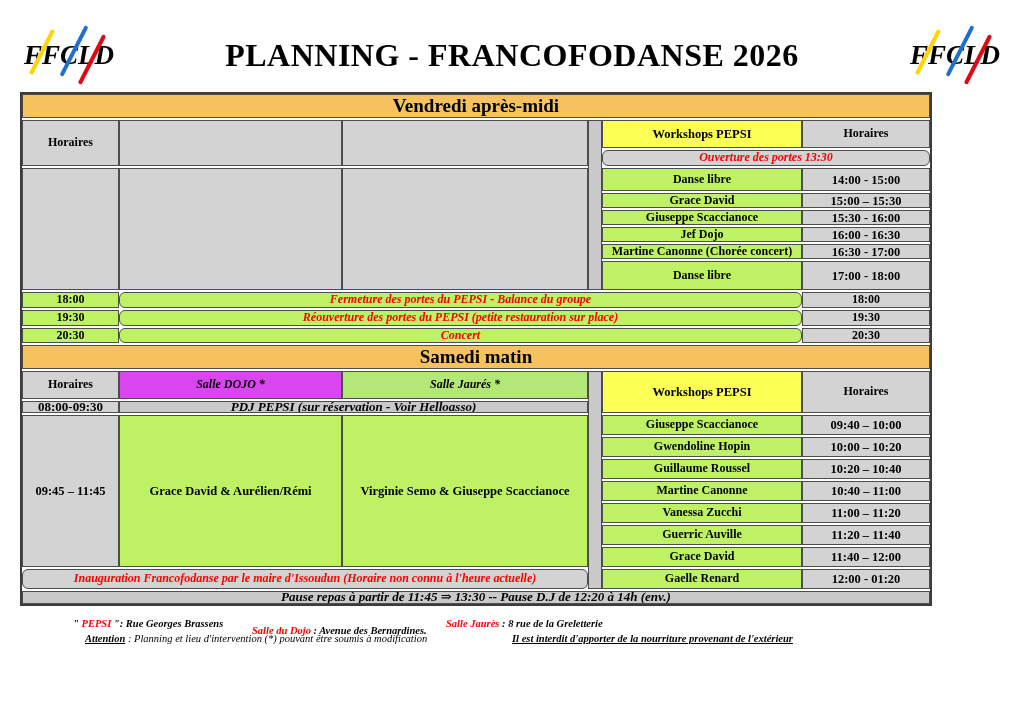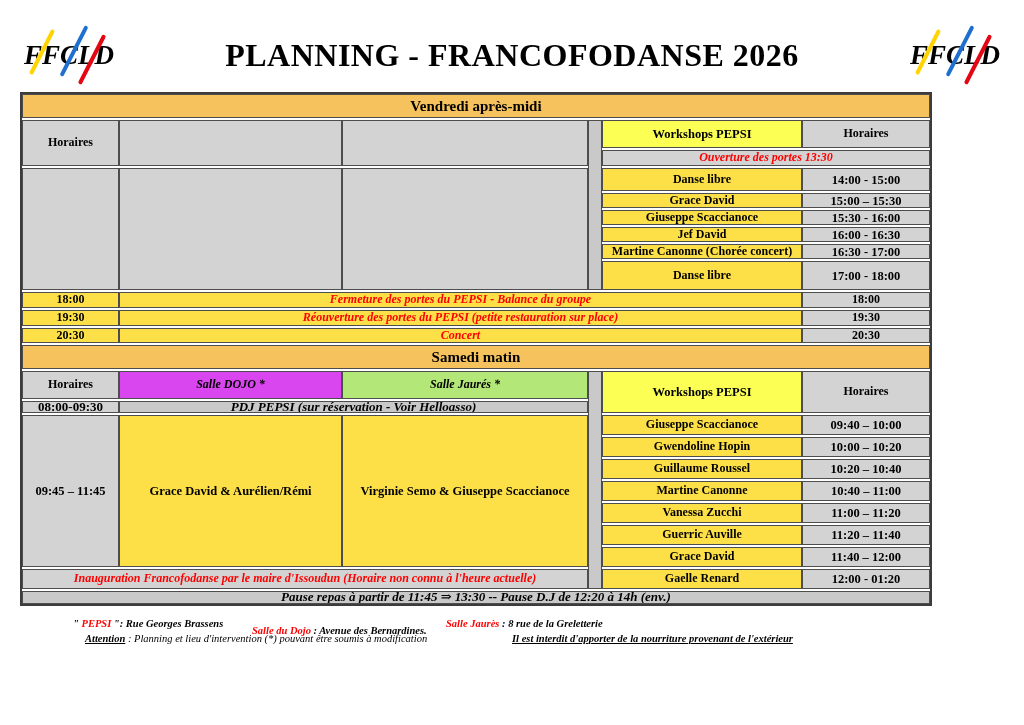--- a/index.html
+++ b/index.html
@@ -21,27 +21,27 @@
   .grid{position:absolute;top:92px;left:20px;width:908px;
         display:grid;
         grid-template-columns:97px 223px 246px 14px 200px 128px;
         grid-template-rows:24px 28px 16px 23px 15px 15px 15px 15px 29px 16px 16px 15px 24px 28px 12px repeat(7,20px) 20px 13px;
         row-gap:2px;column-gap:0;
         background:#fff;border:2px solid #3c3c3c;}
   .c{border:1px solid #4d4d4d;display:flex;align-items:center;justify-content:center;
      text-align:center;font-weight:bold;font-size:12px;line-height:1.12;overflow:hidden;padding:0 2px;box-sizing:border-box;}
   .gray{background:#d3d3d3;}
   .gray2{background:#c9c9c9;}
-  .white{background:#fde047;}
+  .white{background:#bef264;}
   .orange{background:#f6c25d;}
   .yellow{background:#fcff54;}
   .blue{background:#d946ef;}
   .green{background:#b3e878;}
-  .banner{font-size:15px;}
-  .redtx{color:#ff0000;}
+  .banner{font-size:19px;}
+  .redtx{color:#ff0000;border-radius:6px;}
   .ital{font-style:italic;}
   .f11{font-size:13px;}
   .f13{font-size:12.5px;}
 
   
   .footer{position:absolute;top:616px;left:0;width:1024px;height:40px;
           font-size:10.5px;font-style:italic;font-weight:bold;}
   .fseg{position:absolute;white-space:nowrap;}
   .und{text-decoration:underline;}
   .thin{font-weight:normal;}
@@ -82,21 +82,21 @@
     <div class="c gray" style="grid-area:4/1/10/2"></div>
     <div class="c gray" style="grid-area:4/2/10/3"></div>
     <div class="c gray" style="grid-area:4/3/10/4"></div>
 
     <div class="c white" style="grid-area:4/5/5/6">Danse libre</div>
     <div class="c gray f13" style="grid-area:4/6/5/7">14:00 - 15:00</div>
     <div class="c white" style="grid-area:5/5/6/6">Grace David</div>
     <div class="c gray f13" style="grid-area:5/6/6/7">15:00 – 15:30</div>
     <div class="c white" style="grid-area:6/5/7/6">Giuseppe Scaccianoce</div>
     <div class="c gray f13" style="grid-area:6/6/7/7">15:30 - 16:00</div>
-    <div class="c white" style="grid-area:7/5/8/6">Jef David</div>
+    <div class="c white" style="grid-area:7/5/8/6">Jef Dojo</div>
     <div class="c gray f13" style="grid-area:7/6/8/7">16:00 - 16:30</div>
     <div class="c white" style="grid-area:8/5/9/6">Martine Canonne (Chorée concert)</div>
     <div class="c gray f13" style="grid-area:8/6/9/7">16:30 - 17:00</div>
     <div class="c white" style="grid-area:9/5/10/6">Danse libre</div>
     <div class="c gray f13" style="grid-area:9/6/10/7">17:00 - 18:00</div>
 
     <div class="c white" style="grid-area:10/1/11/2">18:00</div>
     <div class="c white redtx ital" style="grid-area:10/2/11/6">Fermeture des portes du PEPSI - Balance du groupe</div>
     <div class="c gray" style="grid-area:10/6/11/7">18:00</div>
     <div class="c white" style="grid-area:11/1/12/2">19:30</div>

